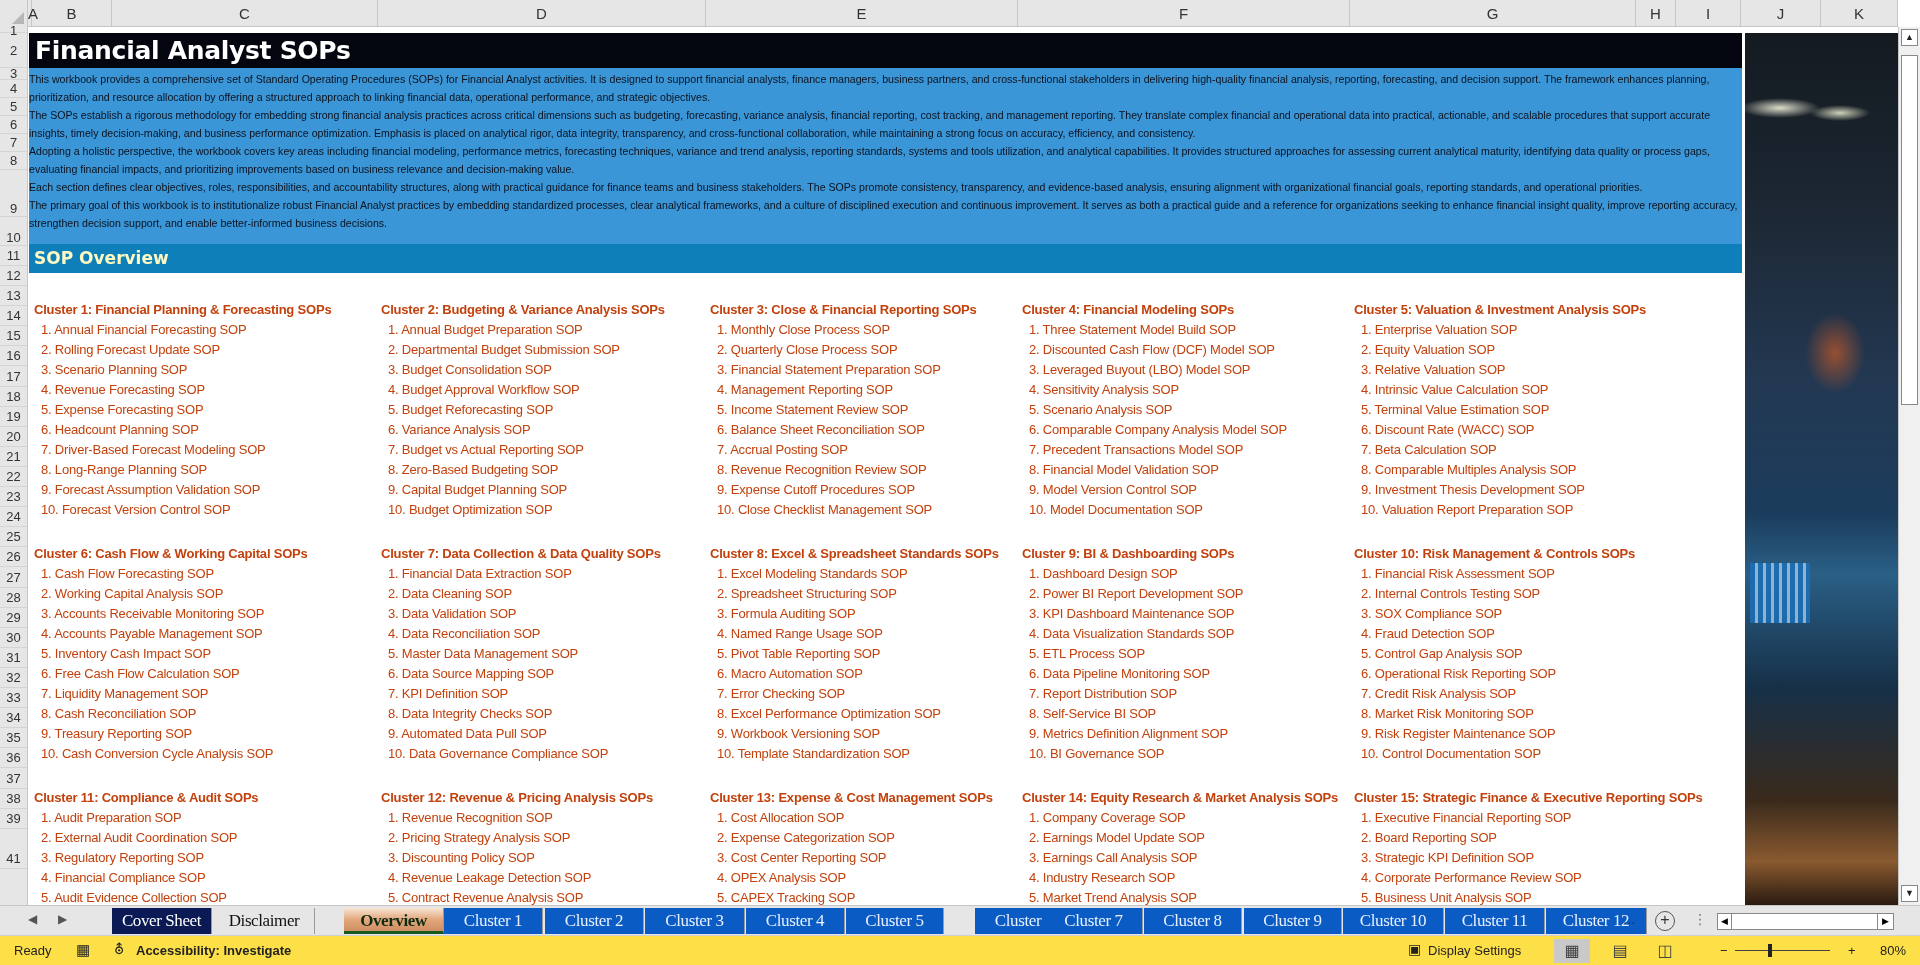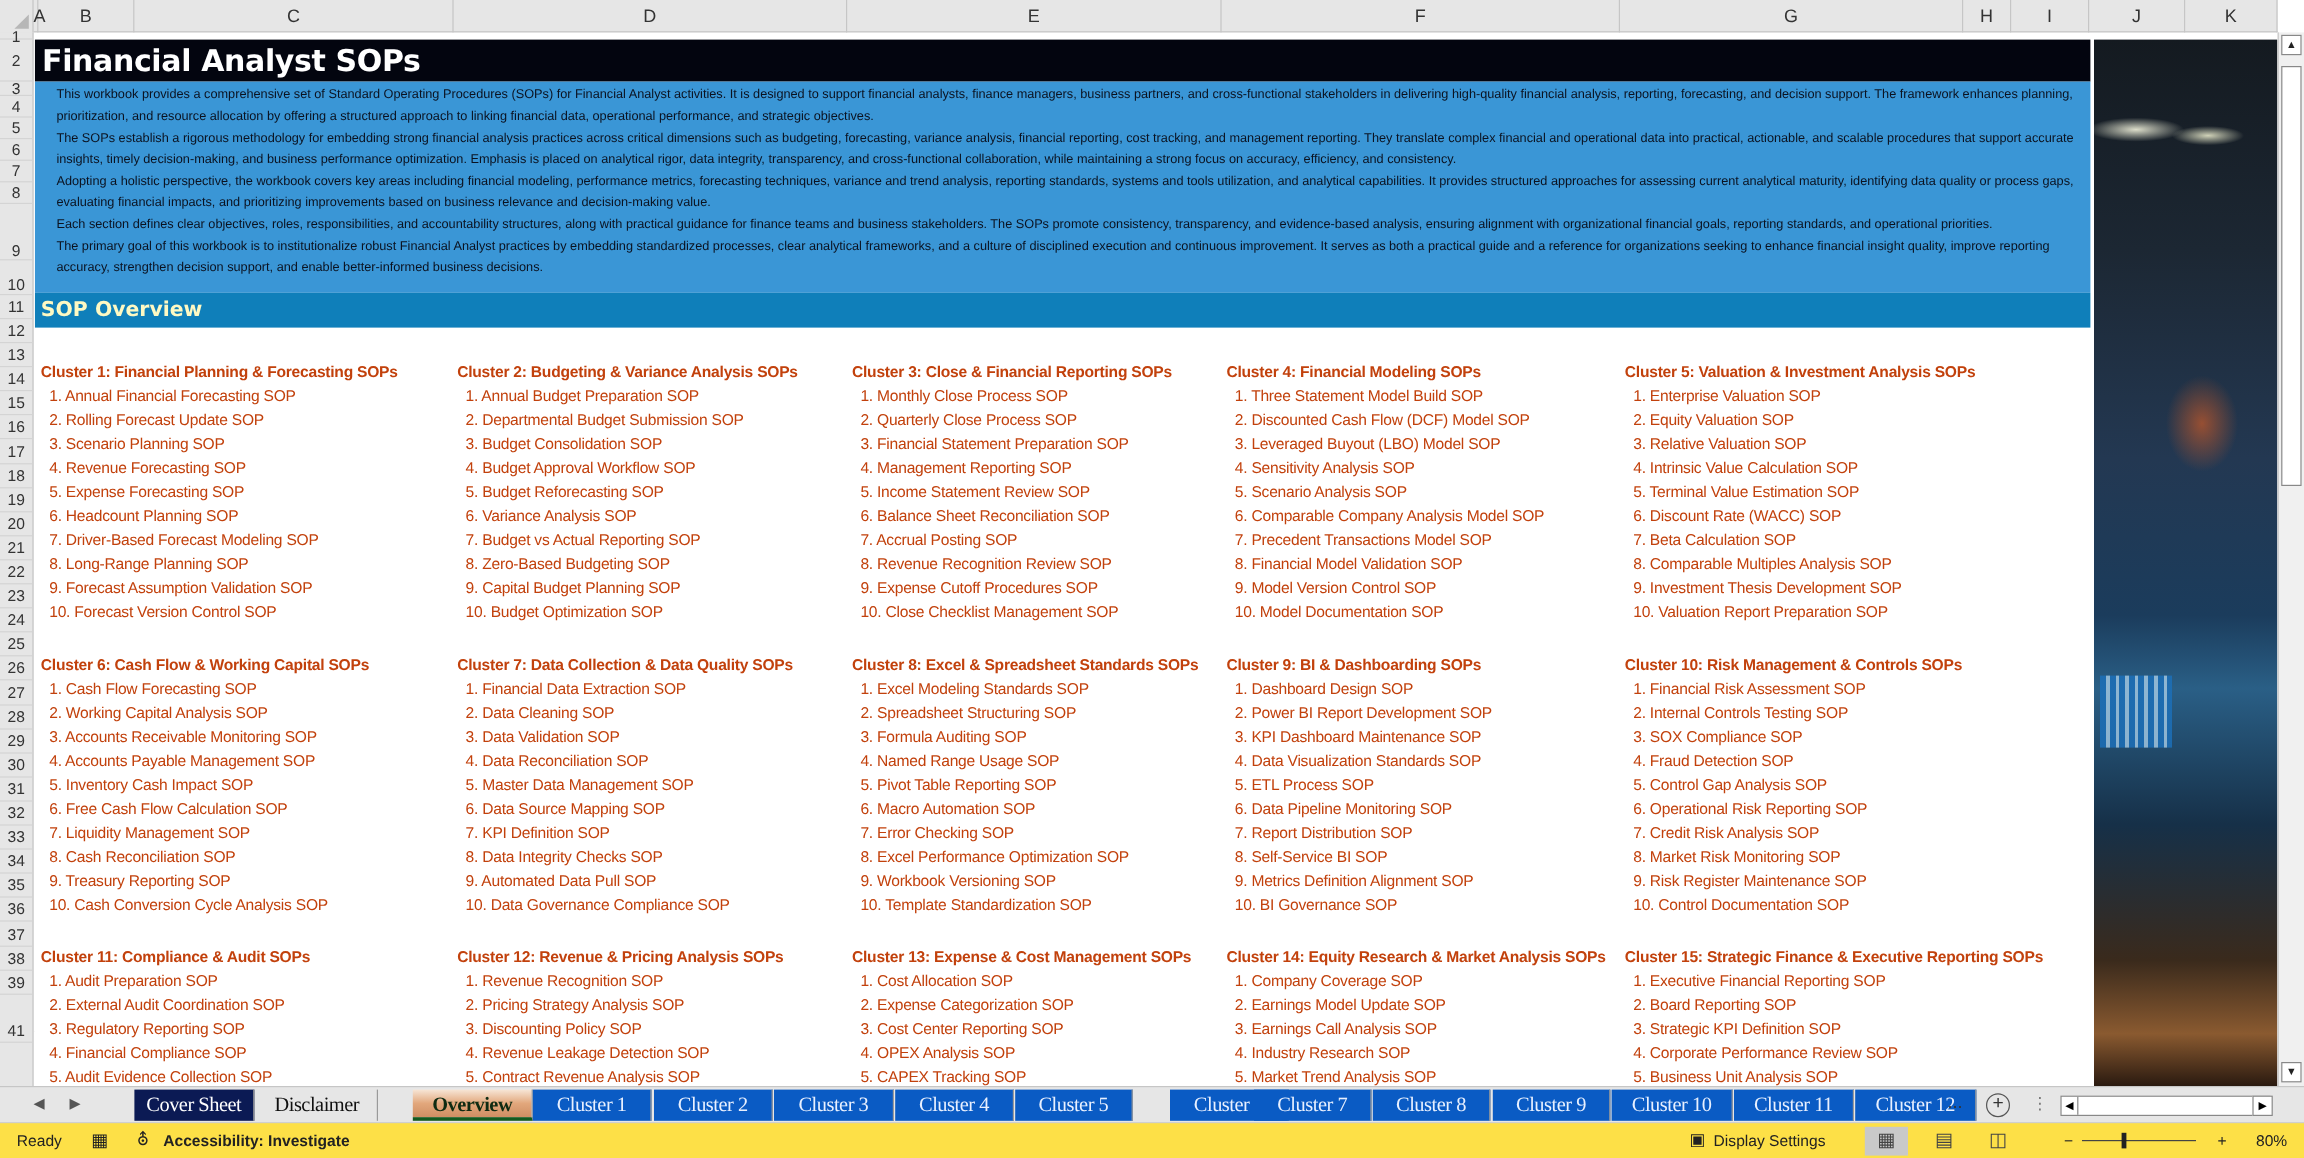--- a/index.html
+++ b/index.html
@@ -9,21 +9,21 @@
 .colhdr{position:absolute;top:0;left:0;height:27px;width:1898px;background:#e6e6e6;border-bottom:1px solid #c6c6c6}
 .colhdr .corner{position:absolute;left:0;top:0;width:28px;height:27px;background:#e6e6e6;border-right:1px solid #c6c6c6}
 .colhdr .corner:after{content:"";position:absolute;right:3px;bottom:3px;border-left:12px solid transparent;border-bottom:12px solid #b7b7b7}
 .colhdr .col{position:absolute;top:0;height:27px;line-height:28px;text-align:center;font-size:15px;color:#333;border-right:1px solid #c6c6c6;font-family:"Liberation Sans Narrow","Liberation Sans",sans-serif}
 
 .rowhdr{position:absolute;left:0;top:27px;width:28px;height:878px;background:#e6e6e6;border-right:1px solid #c6c6c6}
 .rowhdr .r{position:absolute;left:0;width:27px;text-align:center;font-size:13px;color:#333;border-bottom:1px solid #d4d4d4}
 
 .sheet{position:absolute;left:29px;top:28px;width:1869px;height:877px;overflow:hidden;background:#fff}
 .title-band{position:absolute;left:0;top:5px;width:1713px;height:35px;background:#03050f;color:#fff;font-weight:bold;font-size:25px;line-height:36px;padding-left:6px;font-family:"DejaVu Sans",sans-serif;letter-spacing:-0.3px}
-.intro{position:absolute;left:0;top:40px;width:1713px;height:176px;background:#3a96d6;color:#0b1220;font-size:10.6px;line-height:18px;padding:2px 4px 0 18px;font-family:"Liberation Sans",sans-serif}
+.intro{position:absolute;left:0;top:40px;width:1713px;height:176px;background:#3a96d6;color:#0b1220;font-size:10.6px;line-height:18px;padding:2px 4px 0 0;font-family:"Liberation Sans",sans-serif}
 .intro p{margin:0}
 .overview-band{position:absolute;left:0;top:216px;width:1713px;height:29px;background:#0f7fba;color:#fef9c3;font-weight:bold;font-size:17px;line-height:29px;padding-left:5px;font-family:"DejaVu Sans",sans-serif}
 .photo{position:absolute;left:1716px;top:5px;width:153px;height:872px;
  background:
  radial-gradient(ellipse 40px 10px at 35px 75px,rgba(255,255,230,.85),transparent),
  radial-gradient(ellipse 30px 8px at 95px 80px,rgba(255,255,220,.8),transparent),
  radial-gradient(ellipse 30px 40px at 90px 320px,rgba(200,90,40,.7),transparent),
  linear-gradient(180deg,#141a20 0%,#1c2733 20%,#233852 40%,#1b3c5c 55%,#2a5f86 62%,#163048 75%,#3a2a1c 88%,#8a5a30 95%,#2a1a10 100%);}
 .photo .bars{position:absolute;left:5px;top:530px;width:60px;height:60px;background:repeating-linear-gradient(90deg,#1c6fb8 0 5px,#9fc5e0 5px 8px);opacity:.85}
 

